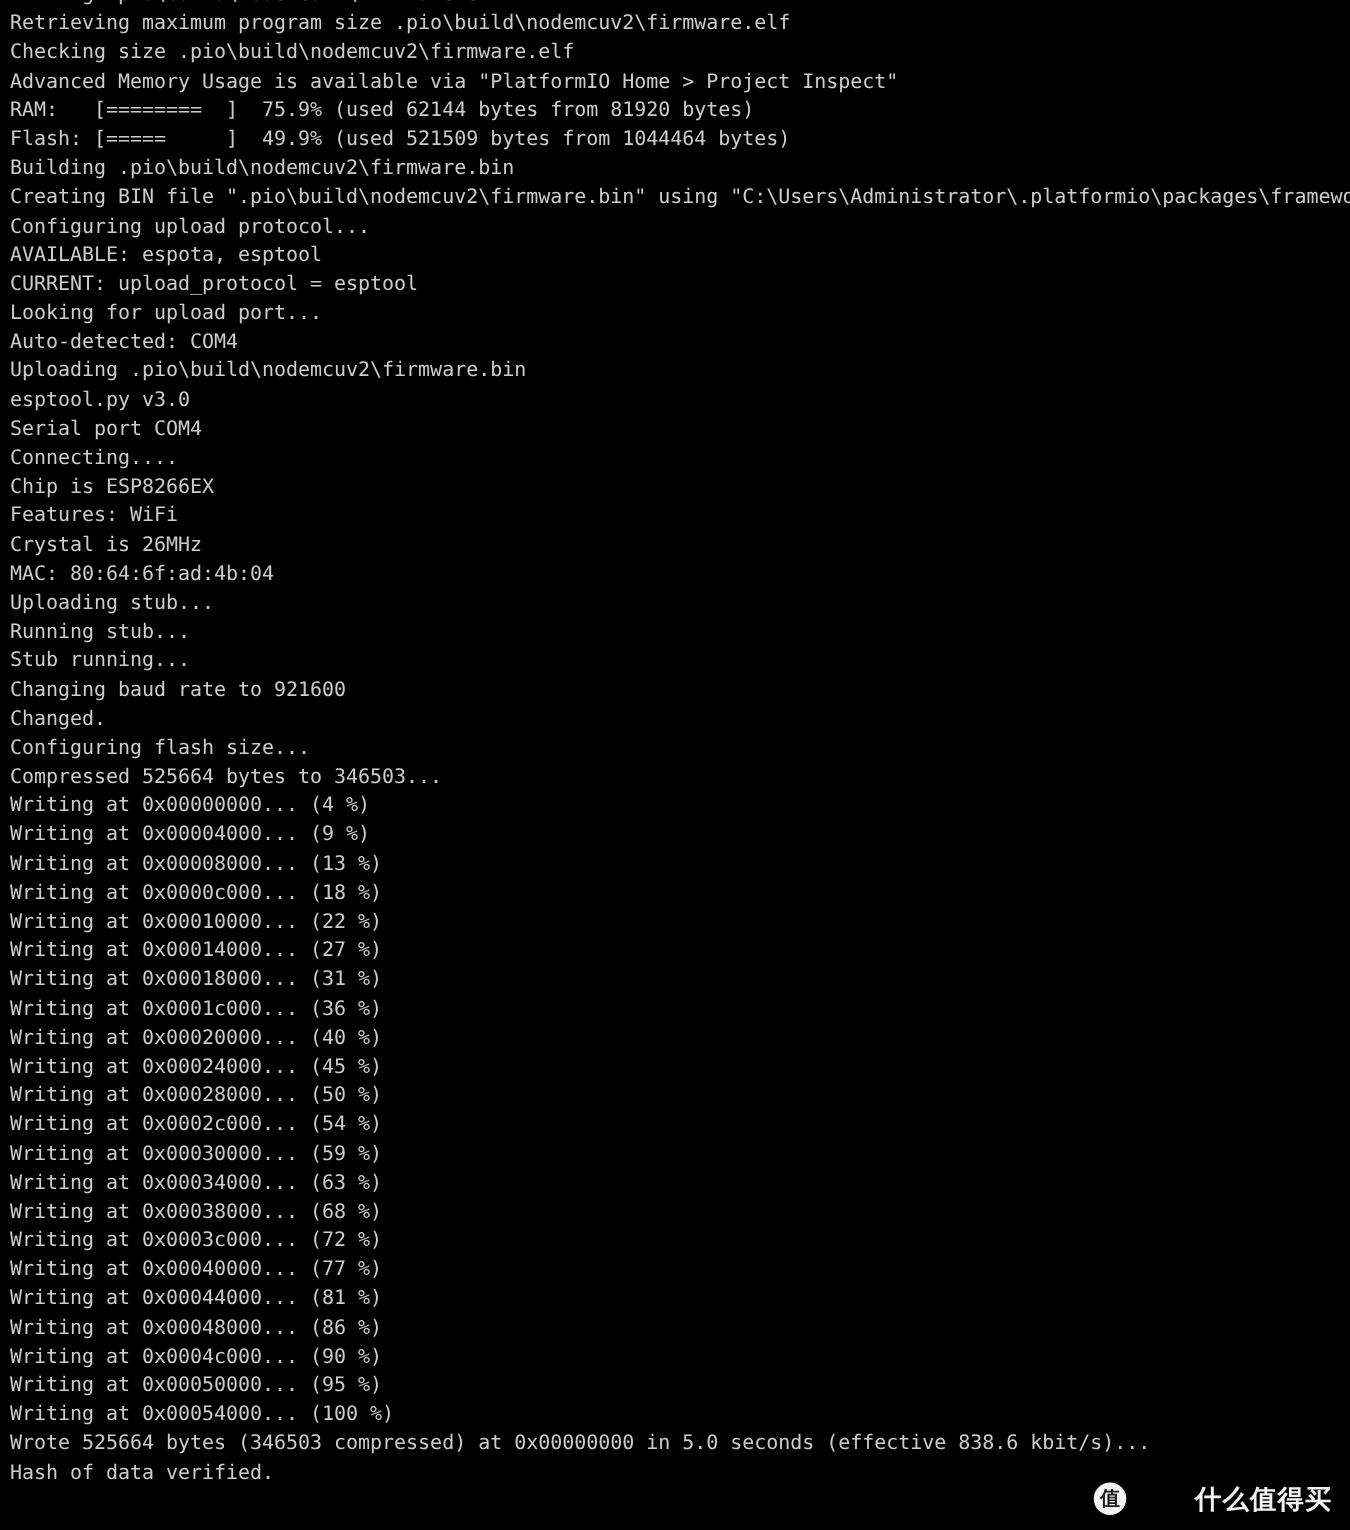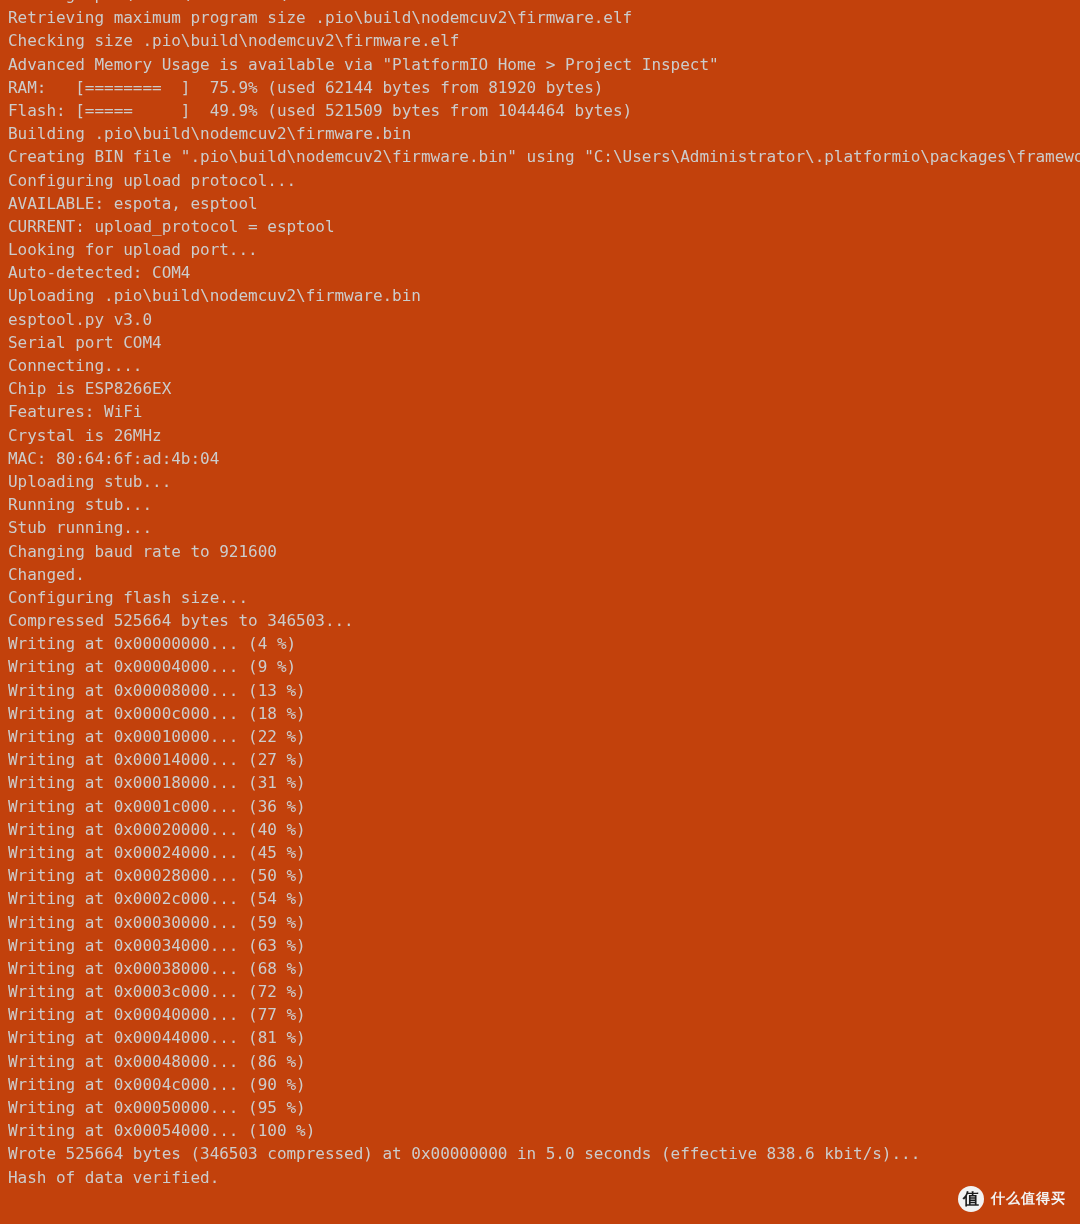--- a/index.html
+++ b/index.html
@@ -15,21 +15,21 @@
     overflow: hidden;
     position: relative;
     font-family: "DejaVu Sans Mono", "Liberation Mono", monospace;
   }
 
   #terminal-panel {
     position: absolute;
     left: 0; top: 0;
     width: 1080px;
     height: 1224px;
-    background: #c2410c;
+    background: #000000;
     overflow: hidden;
   }
 
   #terminal-output {
     position: absolute;
     left: 0;
     top: -17px;          
     width: 1080px;
     padding: 0 0 0 8px;
     font-family: "DejaVu Sans Mono", "Liberation Mono", monospace;
@@ -75,25 +75,26 @@
     display: flex;
     align-items: center;
     justify-content: center;
     font-family: "DejaVu Sans", "Liberation Sans", sans-serif;
     font-size: 16px;
     font-weight: 700;
     line-height: 1;
   }
   #watermark-text {
     color: #f2f2f2;
-    font-family: Liberation Mono, monospace;
-    font-size: 14px;
+    font-family: Liberation Sans, sans-serif;
+    font-size: 21px;
     font-weight: 700;
     letter-spacing: 1px;
     line-height: 1;
+    margin-left: 48px;
   }
 </style>
 </head>
 <body>
 
 <div id="terminal-panel">
   <div id="terminal-output"><div class="term-line"><span>Linking .pio\build\nodemcuv2\firmware.elf</span></div><div class="term-line"><span>Retrieving maximum program size .pio\build\nodemcuv2\firmware.elf</span></div><div class="term-line"><span>Checking size .pio\build\nodemcuv2\firmware.elf</span></div><div class="term-line"><span>Advanced Memory Usage is available via "PlatformIO Home &gt; Project Inspect"</span></div><div class="term-line"><span>RAM:   [========  ]  75.9% (used 62144 bytes from 81920 bytes)</span></div><div class="term-line"><span>Flash: [=====     ]  49.9% (used 521509 bytes from 1044464 bytes)</span></div><div class="term-line"><span>Building .pio\build\nodemcuv2\firmware.bin</span></div><div class="term-line"><span>Creating BIN file ".pio\build\nodemcuv2\firmware.bin" using "C:\Users\Administrator\.platformio\packages\framewor</span></div><div class="term-line"><span>Configuring upload protocol...</span></div><div class="term-line"><span>AVAILABLE: espota, esptool</span></div><div class="term-line"><span>CURRENT: upload_protocol = esptool</span></div><div class="term-line"><span>Looking for upload port...</span></div><div class="term-line"><span>Auto-detected: COM4</span></div><div class="term-line"><span>Uploading .pio\build\nodemcuv2\firmware.bin</span></div><div class="term-line"><span>esptool.py v3.0</span></div><div class="term-line"><span>Serial port COM4</span></div><div class="term-line"><span>Connecting....</span></div><div class="term-line"><span>Chip is ESP8266EX</span></div><div class="term-line"><span>Features: WiFi</span></div><div class="term-line"><span>Crystal is 26MHz</span></div><div class="term-line"><span>MAC: 80:64:6f:ad:4b:04</span></div><div class="term-line"><span>Uploading stub...</span></div><div class="term-line has-link"><span class="link-underline">Running</span><span> stub...</span></div><div class="term-line"><span>Stub running...</span></div><div class="term-line"><span>Changing baud rate to 921600</span></div><div class="term-line"><span>Changed.</span></div><div class="term-line"><span>Configuring flash size...</span></div><div class="term-line"><span>Compressed 525664 bytes to 346503...</span></div><div class="term-line"><span>Writing at 0x00000000... (4 %)</span></div><div class="term-line"><span>Writing at 0x00004000... (9 %)</span></div><div class="term-line"><span>Writing at 0x00008000... (13 %)</span></div><div class="term-line"><span>Writing at 0x0000c000... (18 %)</span></div><div class="term-line"><span>Writing at 0x00010000... (22 %)</span></div><div class="term-line"><span>Writing at 0x00014000... (27 %)</span></div><div class="term-line"><span>Writing at 0x00018000... (31 %)</span></div><div class="term-line"><span>Writing at 0x0001c000... (36 %)</span></div><div class="term-line"><span>Writing at 0x00020000... (40 %)</span></div><div class="term-line"><span>Writing at 0x00024000... (45 %)</span></div><div class="term-line"><span>Writing at 0x00028000... (50 %)</span></div><div class="term-line"><span>Writing at 0x0002c000... (54 %)</span></div><div class="term-line"><span>Writing at 0x00030000... (59 %)</span></div><div class="term-line"><span>Writing at 0x00034000... (63 %)</span></div><div class="term-line"><span>Writing at 0x00038000... (68 %)</span></div><div class="term-line"><span>Writing at 0x0003c000... (72 %)</span></div><div class="term-line"><span>Writing at 0x00040000... (77 %)</span></div><div class="term-line"><span>Writing at 0x00044000... (81 %)</span></div><div class="term-line"><span>Writing at 0x00048000... (86 %)</span></div><div class="term-line"><span>Writing at 0x0004c000... (90 %)</span></div><div class="term-line"><span>Writing at 0x00050000... (95 %)</span></div><div class="term-line"><span>Writing at 0x00054000... (100 %)</span></div><div class="term-line"><span>Wrote 525664 bytes (346503 compressed) at 0x00000000 in 5.0 seconds (effective 838.6 kbit/s)...</span></div><div class="term-line"><span>Hash of data verified.</span></div></div>
 
   <div id="watermark">
     <div id="watermark-logo">值</div>

